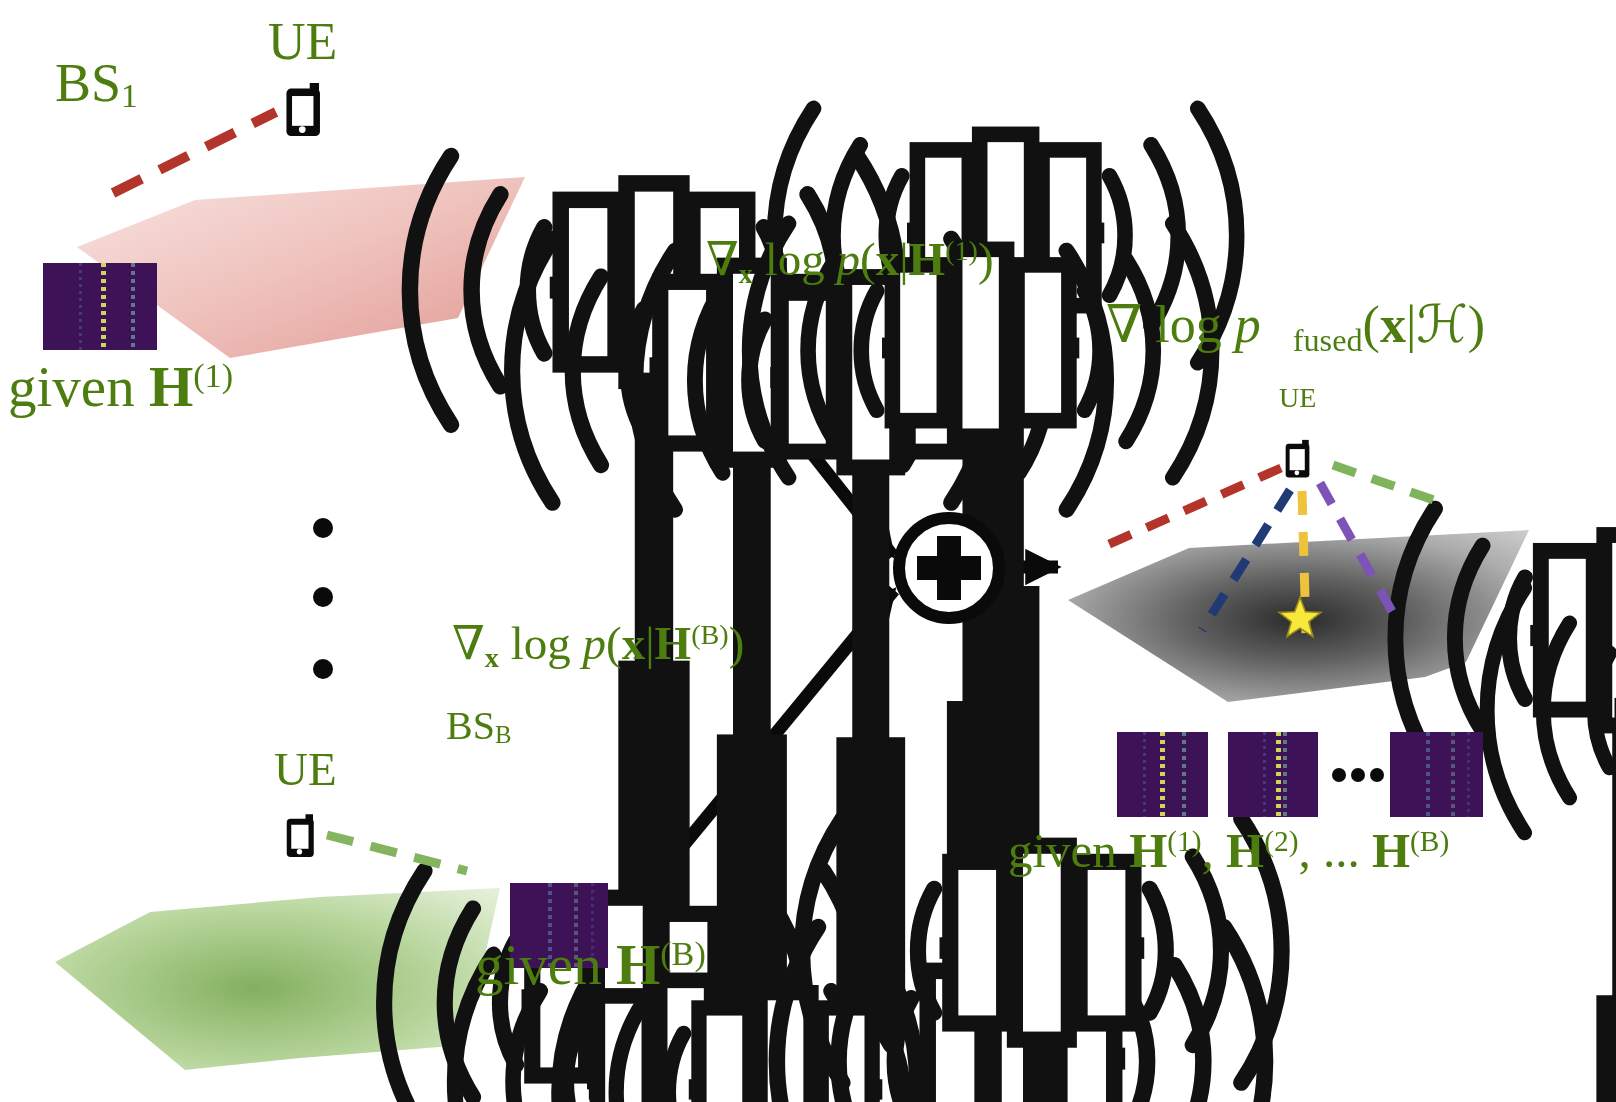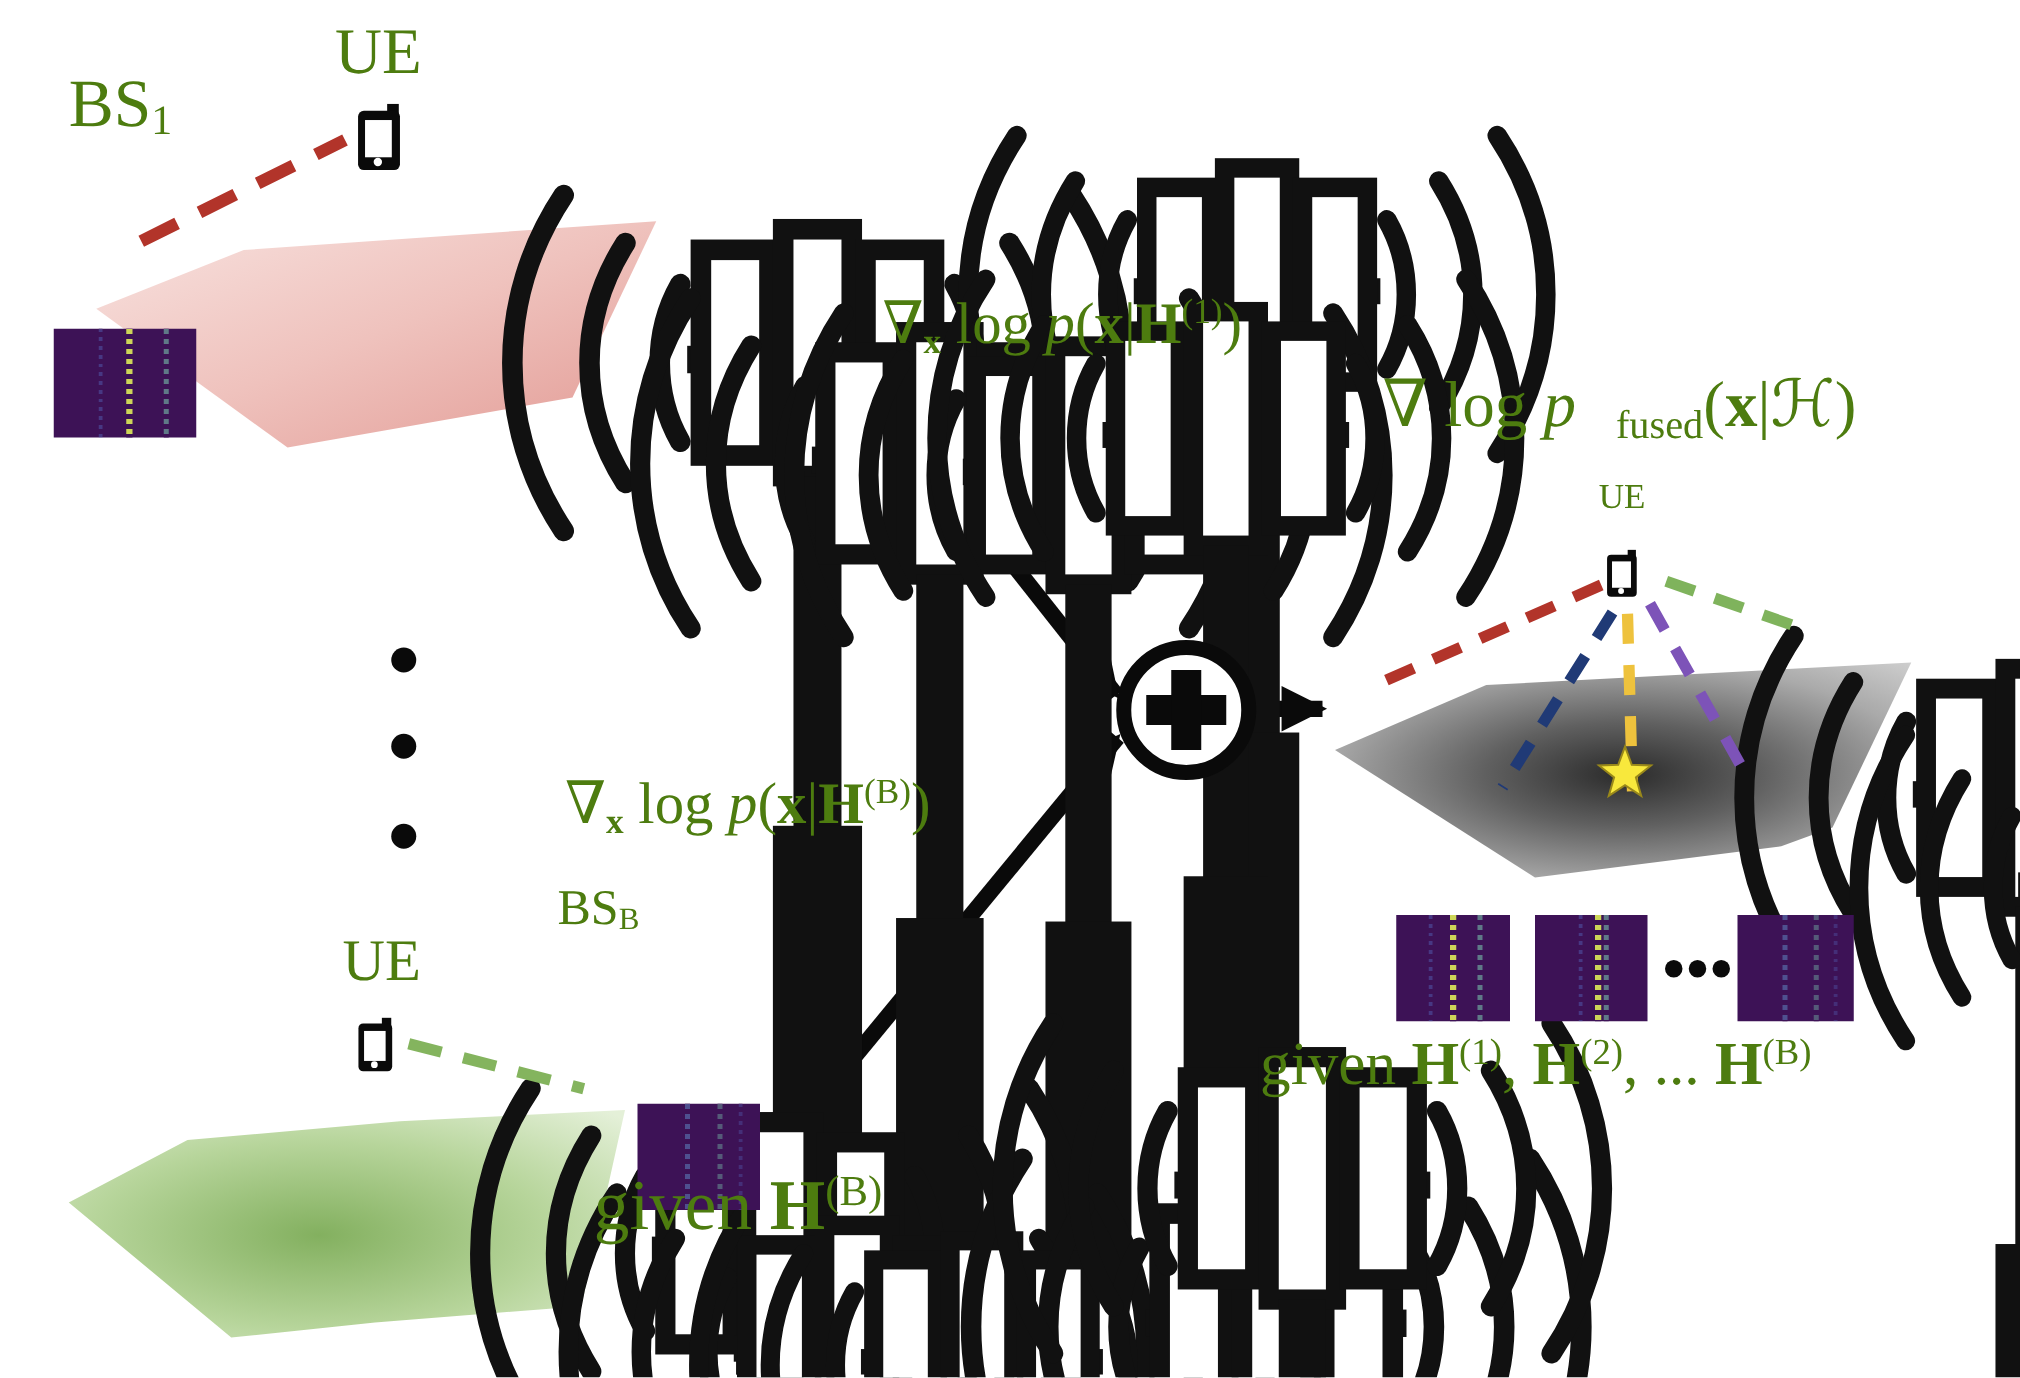--- a/index.html
+++ b/index.html
@@ -139,20 +139,21 @@
   <div class="spec spec-a" style="left:43px;top:263px;width:114px;height:87px;"></div>
   <div class="spec spec-b" style="left:510px;top:883px;width:98px;height:85px;"></div>
   <div class="spec spec-a" style="left:1117px;top:732px;width:91px;height:85px;background-position:50% 0,75% 0,30% 0;"></div>
   <div class="spec spec-a" style="left:1228px;top:732px;width:90px;height:85px;background-position:56% 0,64% 0,40% 0;"></div>
   <div class="spec spec-b" style="left:1390px;top:732px;width:93px;height:85px;"></div>
 
   <div class="lbl" id="lbl-bs1"><span>BS</span><sub class="subn">1</sub></div>
 
   <div class="lbl" id="lbl-ue1">UE</div>
 
+  <div class="lbl" id="lbl-given1"><span>given </span><span class="b">H</span><sup>(1)</sup></div>
 
   <div class="lbl" id="lbl-grad1"><span>∇</span><sub class="subx">x</sub><span> log </span><span class="it">p</span><span>(</span><span class="b">x</span><span>|</span><span class="b">H</span><sup>(1)</sup><span>)</span></div>
 
   <div class="lbl" id="lbl-grad2"><span>∇</span><sub class="subx">x</sub><span> log </span><span class="it">p</span><span>(</span><span class="b">x</span><span>|</span><span class="b">H</span><sup>(B)</sup><span>)</span></div>
 
   <div class="lbl" id="lbl-ue2">UE</div>
 
   <div class="lbl" id="lbl-bsb"><span>BS</span><sub class="subn">B</sub></div>
 
   <div class="lbl" id="lbl-givenB"><span>given </span><span class="b">H</span><sup>(B)</sup></div>

